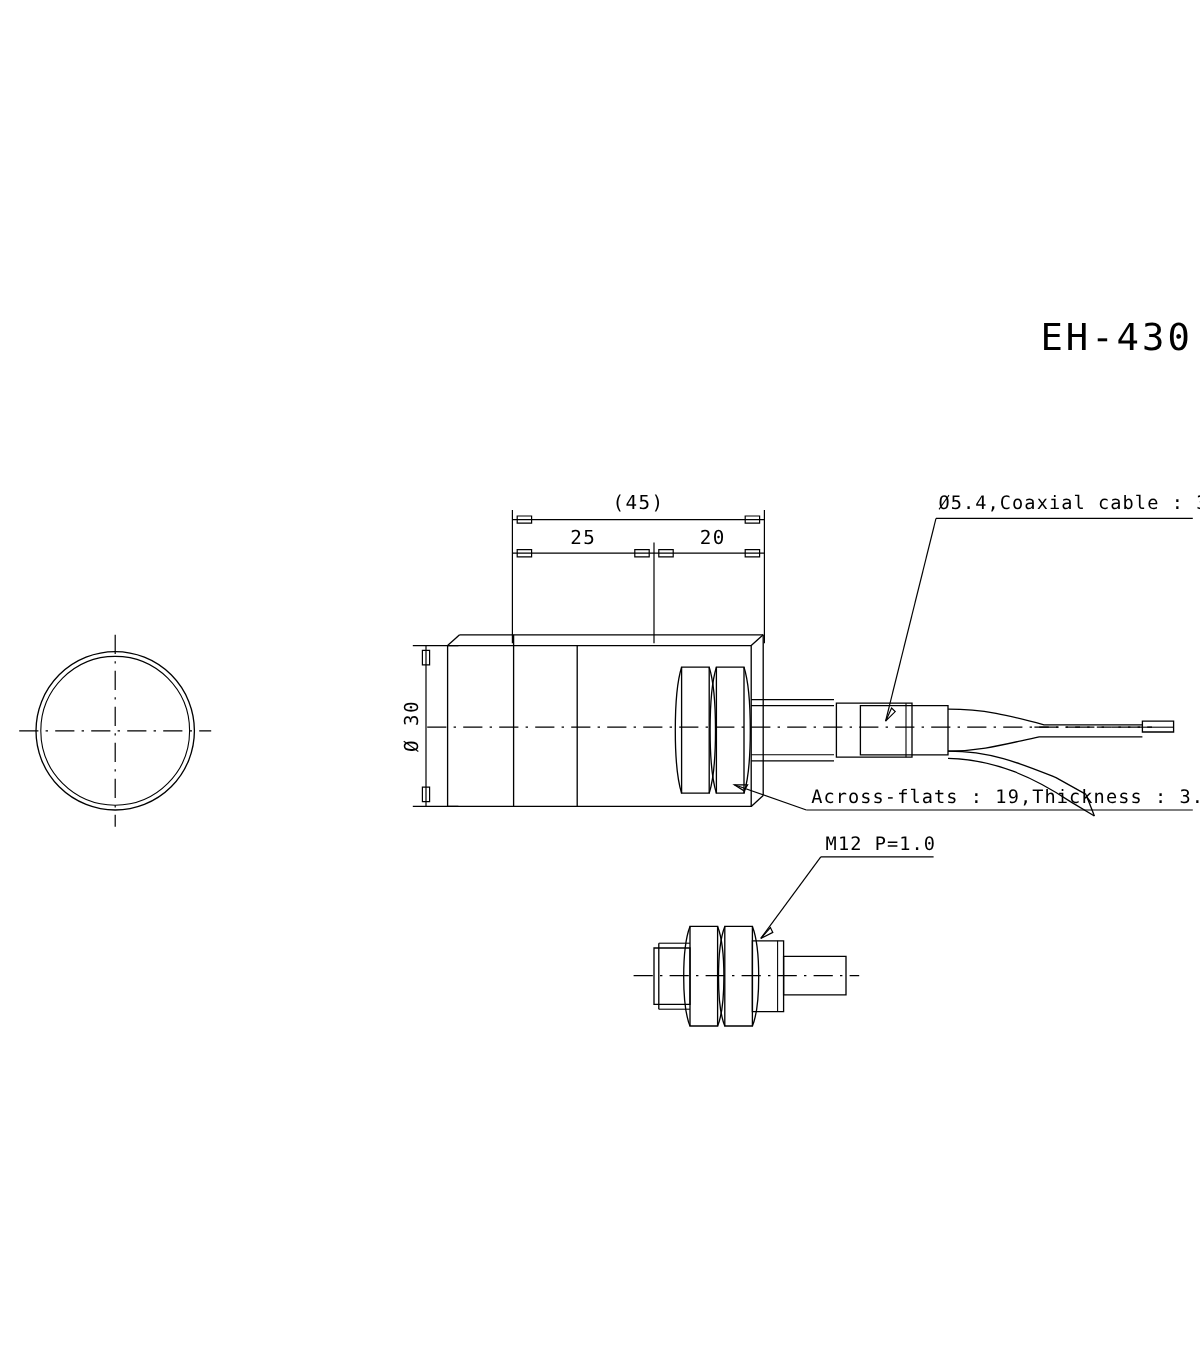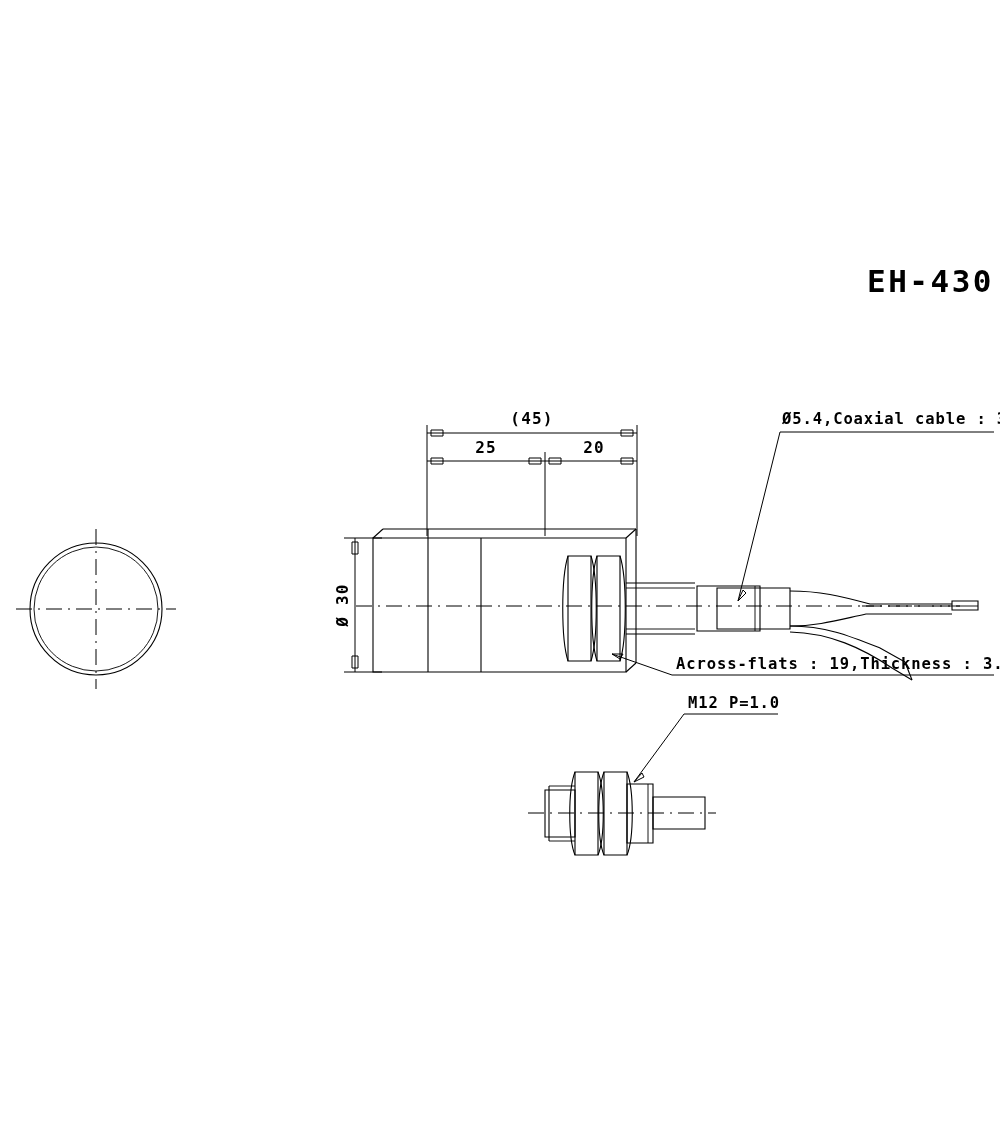--- a/index.html
+++ b/index.html
@@ -13,21 +13,20 @@
     position: relative;
     font-family: "DejaVu Sans Mono", "Liberation Mono", monospace;
     overflow: hidden;
   }
   #drawing-root {
     position: absolute;
     left: 0;
     top: 0;
     width: 944px;
     height: 1122px;
-    font-weight: bold;
   }
   svg.sheet {
     display: block;
     width: 1000px;
     height: 1122px;
     background: #ffffff;
   }
   .ln {
     stroke: #000000;
     stroke-width: 1.1;

